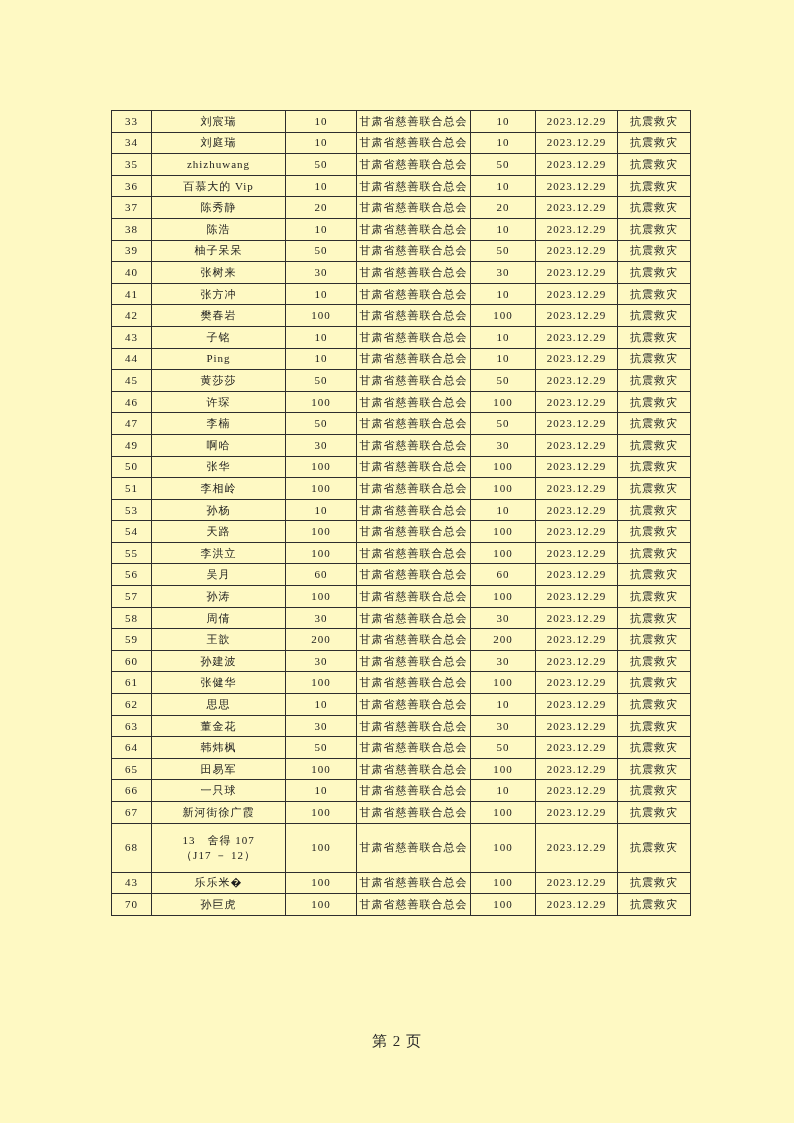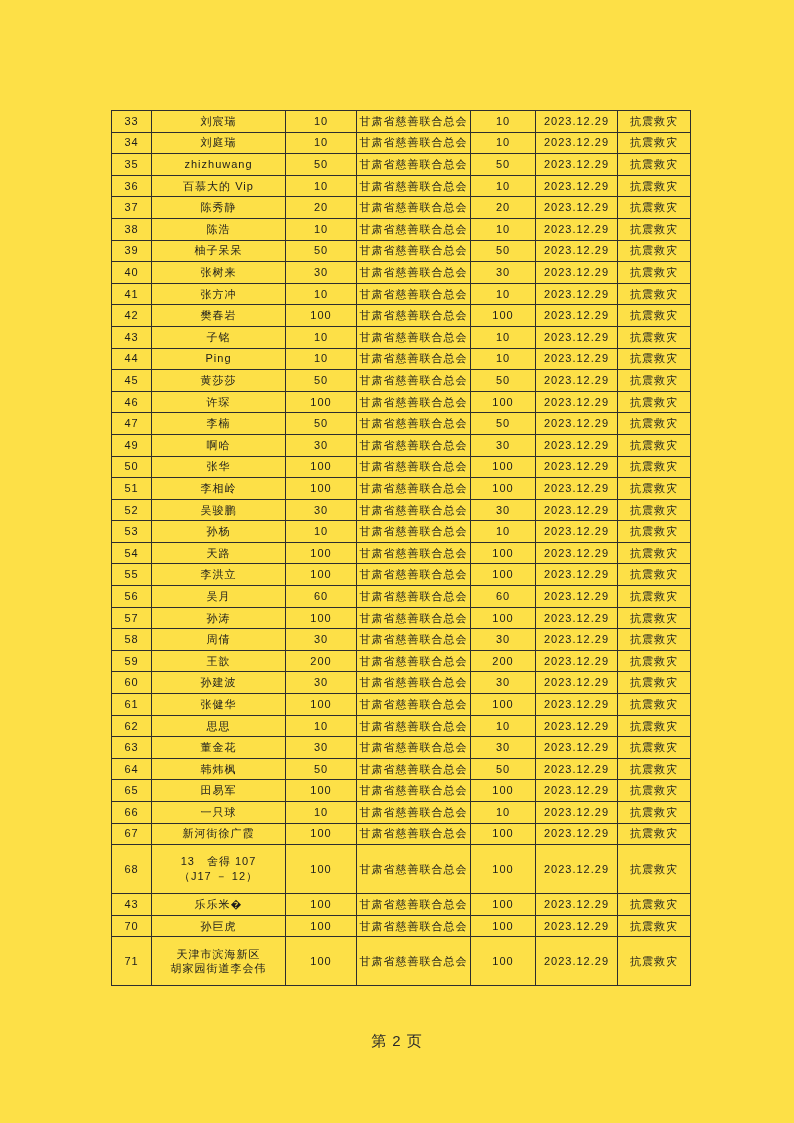--- a/index.html
+++ b/index.html
@@ -5,22 +5,22 @@
   * { box-sizing: border-box; }
   html, body {
     margin: 0;
     padding: 0;
     background: #ffffff;
   }
   .page {
     position: relative;
     width: 794px;
     height: 1123px;
-    background: #fde047;
-    font-family: Liberation Sans, sans-serif;
+    background: #fef9c3;
+    font-family: Liberation Serif, serif;
     color: #1c1c1c;
     overflow: hidden;
   }
   table.donation-table {
     position: absolute;
     left: 111px;
     top: 110px;
     width: 579px;
     border-collapse: collapse;
     table-layout: fixed;
@@ -233,29 +233,20 @@
         <tr>
           <td class="cell-no">51</td>
           <td class="cell-name">李相岭</td>
           <td class="cell-amount">100</td>
           <td class="cell-org">甘肃省慈善联合总会</td>
           <td class="cell-amount2">100</td>
           <td class="cell-date">2023.12.29</td>
           <td class="cell-purpose">抗震救灾</td>
         </tr>
         <tr>
-          <td class="cell-no">52</td>
-          <td class="cell-name">吴骏鹏</td>
-          <td class="cell-amount">30</td>
-          <td class="cell-org">甘肃省慈善联合总会</td>
-          <td class="cell-amount2">30</td>
-          <td class="cell-date">2023.12.29</td>
-          <td class="cell-purpose">抗震救灾</td>
-        </tr>
-        <tr>
           <td class="cell-no">53</td>
           <td class="cell-name">孙杨</td>
           <td class="cell-amount">10</td>
           <td class="cell-org">甘肃省慈善联合总会</td>
           <td class="cell-amount2">10</td>
           <td class="cell-date">2023.12.29</td>
           <td class="cell-purpose">抗震救灾</td>
         </tr>
         <tr>
           <td class="cell-no">54</td>
@@ -398,30 +389,20 @@
           <td class="cell-name">乐乐米�</td>
           <td class="cell-amount">100</td>
           <td class="cell-org">甘肃省慈善联合总会</td>
           <td class="cell-amount2">100</td>
           <td class="cell-date">2023.12.29</td>
           <td class="cell-purpose">抗震救灾</td>
         </tr>
         <tr>
           <td class="cell-no">70</td>
           <td class="cell-name">孙巨虎</td>
-          <td class="cell-amount">100</td>
-          <td class="cell-org">甘肃省慈善联合总会</td>
-          <td class="cell-amount2">100</td>
-          <td class="cell-date">2023.12.29</td>
-          <td class="cell-purpose">抗震救灾</td>
-        </tr>
-        <tr class="tall">
-          <td class="cell-no">71</td>
-          <td class="cell-name">天津市滨海新区
-胡家园街道李会伟</td>
           <td class="cell-amount">100</td>
           <td class="cell-org">甘肃省慈善联合总会</td>
           <td class="cell-amount2">100</td>
           <td class="cell-date">2023.12.29</td>
           <td class="cell-purpose">抗震救灾</td>
         </tr>
       </tbody>
   </table>
   <div class="footer">
     <span>第 2 页</span>

